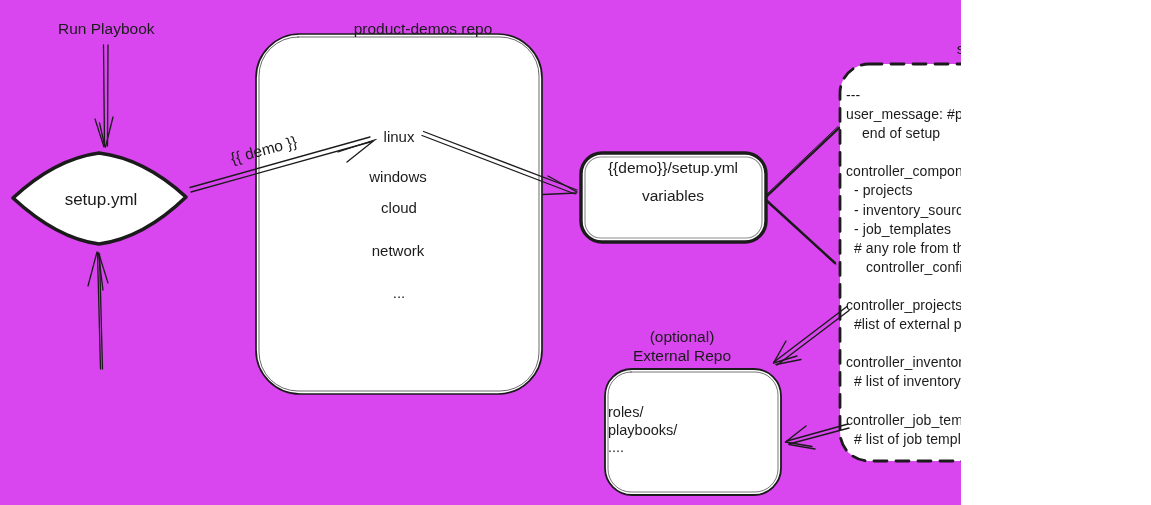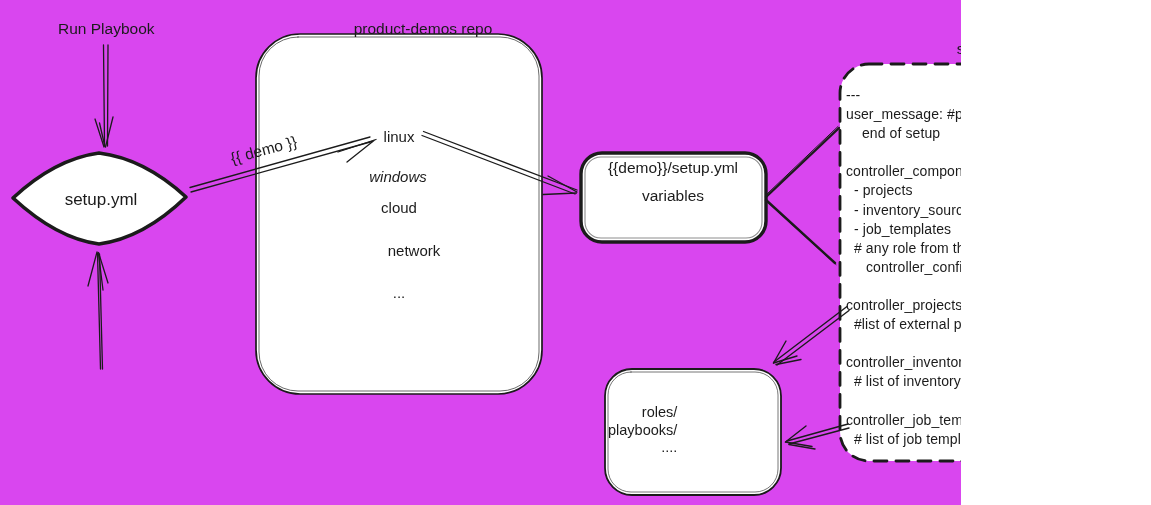--- a/index.html
+++ b/index.html
@@ -106,23 +106,23 @@
   <div class="txt lbl" style="left:58px;top:20px;">Run Playbook</div>
 
   <div class="txt big center" style="left:101px;top:200px;">setup.yml</div>
 
 
   <div class="txt lbl rot" style="left:231px;top:150px;">{{ demo }}</div>
 
   <div class="txt lbl centerx" style="left:399px;top:20px;margin-left:24px;">product-demos repo</div>
 
   <div class="txt repoitem center" style="left:399px;top:137px;">linux</div>
-  <div class="txt repoitem center" style="left:398px;top:177px;font-style:italic;">windows</div>
+  <div class="txt repoitem center" style="left:398px;top:177px;">windows</div>
   <div class="txt repoitem center" style="left:399px;top:208px;">cloud</div>
-  <div class="txt repoitem center" style="left:414px;top:251px;">network</div>
+  <div class="txt repoitem center" style="left:398px;top:251px;">network</div>
   <div class="txt repoitem center" style="left:399px;top:293px;">...</div>
 
   <div class="txt lbl center preline" style="left:673px;top:182px;line-height:28px;">{{demo}}/setup.yml
 variables</div>
 
   <div class="txt lbl centerx" style="left:990px;top:40px;">setup.yml</div>
 
   <div class="txt yaml pre" style="left:846px;top:86px;">---
 user_message: #print notes at the
     end of setup
@@ -136,18 +136,20 @@
 
 controller_projects:
   #list of external projects
 
 controller_inventory_sources:
   # list of inventory sources
 
 controller_job_templates:
   # list of job templates</div>
 
+  <div class="txt lbl centerx preline" style="left:682px;top:327px;line-height:19px;">(optional)
+External Repo</div>
 
-  <div class="txt preline" style="left:608px;top:404px;font-size:14.5px;line-height:17.5px;text-align:right;">roles/
+  <div class="txt preline" style="left:608px;top:404px;font-size:14.5px;line-height:17.5px;">roles/
 playbooks/
 ....</div>
 
 </div>
 
 </body></html>

